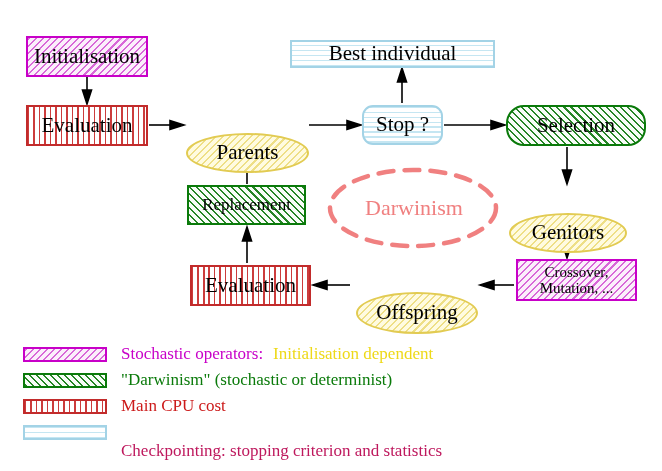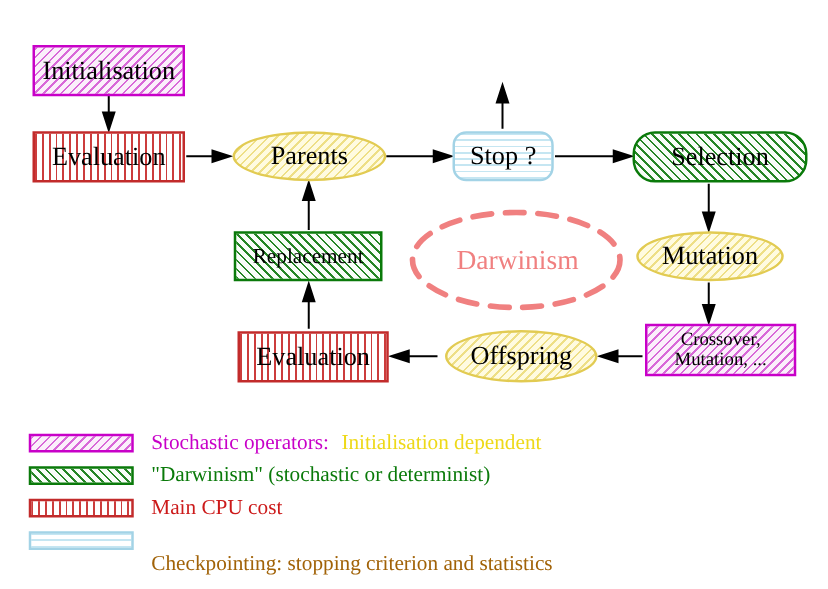--- a/index.html
+++ b/index.html
@@ -14,35 +14,35 @@
     color:#000; font-size:21px; box-sizing:border-box; text-align:center;
     white-space:nowrap; line-height:1.1;
   }
   .box { border:2px solid; }
   .ellipse { border-radius:50%; border:2px solid; }
 
   .hatch-magenta { border-color:#c800c8; background:repeating-linear-gradient(135deg,#d869d8 0 1.5px,#fbeffb 1.5px 5px); }
   .hatch-green   { border-color:#0a7a0a; background:repeating-linear-gradient(45deg,#258525 0 1.5px,#f8fdf8 1.5px 5px); }
   .stripes-red   { border-color:#c22b2b; background:repeating-linear-gradient(90deg,#cc3c3c 0 1.5px,#ffffff 1.5px 5.5px); }
   .stripes-cyan  { border-color:#a3d3e6; background:repeating-linear-gradient(0deg,#c5e6f2 0 1.5px,#ffffff 1.5px 5px); }
-  .hatch-yellow  { border-color:#e2cb52; background:repeating-linear-gradient(135deg,#eedf86 0 1.5px,#fffbe0 1.5px 5px); }
+  .hatch-yellow  { border-color:#e2cb52; background:repeating-linear-gradient(135deg,#eedf86 0 1.5px,#fffbe0 1.5px 5px);margin-top:28px; }
 
   .generation-label {
     position:absolute; left:339px; top:195px; width:150px; text-align:center;
     color:#f08080; font-size:22px;
   }
 
   .legend-row { position:absolute; left:23px; display:flex; align-items:center; height:18px; }
   .swatch { width:84px; height:15px; border-width:2px; border-style:solid; box-sizing:border-box; margin-right:14px; flex:0 0 auto; }
   .legend-text { font-size:17px; white-space:nowrap; }
   .t-magenta { color:#c800c8; }
   .t-gold { color:#eed918; margin-left:10px; }
   .t-green { color:#0a7a0a; }
   .t-red { color:#cc1a1a; }
-  .t-cyan { color:#a16207;margin-top:37px; }
+  .t-cyan { color:#be185d;margin-top:37px; }
 </style>
 </head>
 <body>
 
 <div class="canvas">
 
   <svg class="layer" viewBox="0 0 662 471">
     <g>
       <ellipse cx="413" cy="208" rx="83" ry="38" fill="none" stroke="#f08080" stroke-width="4.5" stroke-dasharray="15 11" stroke-linecap="round"></ellipse>
     </g>
@@ -95,41 +95,44 @@
   </svg>
 
   <div class="node box hatch-magenta" style="left:26px;top:36px;width:122px;height:41px;">
     <span>Initialisation</span>
   </div>
 
   <div class="node box stripes-red" style="left:26px;top:105px;width:122px;height:41px;">
     <span>Evaluation</span>
   </div>
 
+  <div class="node box stripes-cyan" style="left:290px;top:40px;width:205px;height:28px;">
+    <span>Best individual</span>
+  </div>
 
   <div class="node box stripes-cyan" style="left:362px;top:105px;width:81px;height:40px;border-radius:11px;">
     <span>Stop ?</span>
   </div>
 
   <div class="node box hatch-green" style="left:506px;top:105px;width:140px;height:41px;border-radius:18px;">
     <span>Selection</span>
   </div>
 
   <div class="node ellipse hatch-yellow" style="left:186px;top:105px;width:123px;height:40px;">
     <span>Parents</span>
   </div>
 
   <div class="node box hatch-green" style="left:187px;top:185px;width:119px;height:40px;font-size:17px;">
     <span>Replacement</span>
   </div>
 
   <div class="generation-label">Darwinism</div>
 
   <div class="node ellipse hatch-yellow" style="left:509px;top:185px;width:118px;height:40px;">
-    <span>Mutation</span>
+    <span>Genitors</span>
   </div>
 
   <div class="node box stripes-red" style="left:190px;top:265px;width:121px;height:41px;">
     <span>Evaluation</span>
   </div>
 
   <div class="node ellipse hatch-yellow" style="left:356px;top:264px;width:122px;height:42px;">
     <span>Offspring</span>
   </div>
 

